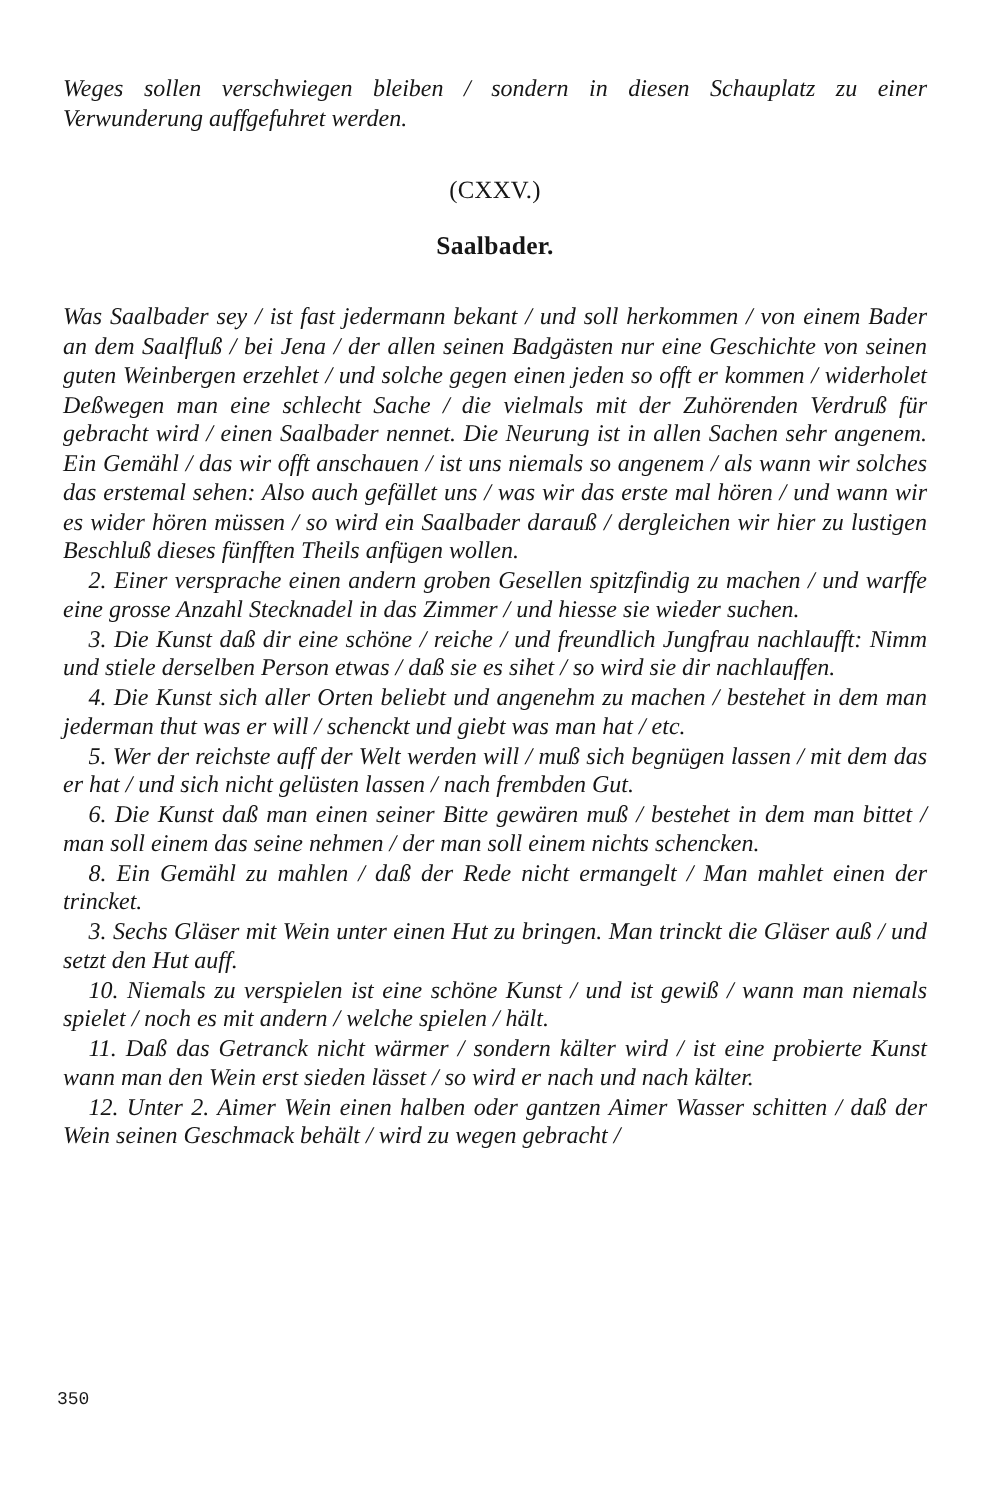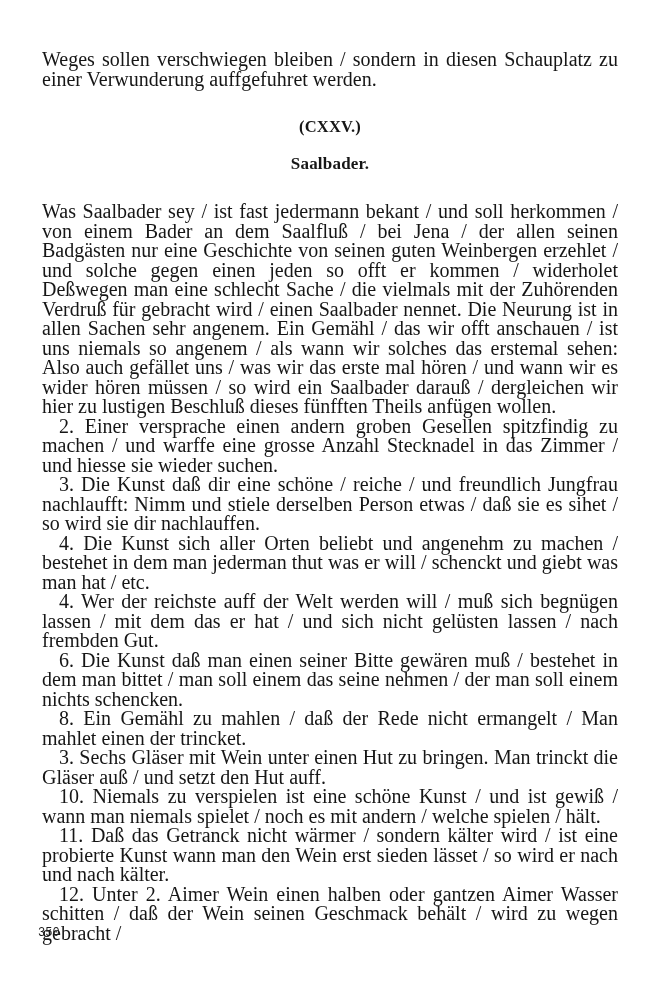--- a/index.html
+++ b/index.html
@@ -13,35 +13,36 @@
     color: #161616;
     font-family: "Liberation Serif", serif;
     position: relative;
     overflow: hidden;
   }
   .page {
     padding: 50px 42px 0 42px;
   }
   p.body {
     margin: 0;
-    font-size: 20px;
+    font-size: 16px;
     line-height: 19.5px;
     text-align: justify;
     text-justify: inter-word;
+    font-style: italic;
   }
   p.body.first-after-title {
     margin-top: 28px;
   }
   p.body.indent {
     text-indent: 17px;
   }
   .chapter-heading {
     margin: 28px 0 0 0;
     font-size: 16.5px;
-    font-weight: bold;
+    font-weight: normal;
     text-align: center;
     letter-spacing: 0.2px;
   }
   .section-title {
     margin: 17px 0 0 0;
     font-size: 17px;
     font-weight: bold;
     text-align: center;
     letter-spacing: 0.2px;
   }
@@ -67,21 +68,21 @@
   <h3 class="section-title">Saalbader.</h3>
 
   <p class="body first-after-title">Was Saalbader sey / ist fast jedermann bekant / und soll herkommen / von einem Bader an dem Saalfluß / bei Jena / der allen seinen Badgästen nur eine Geschichte von seinen guten Weinbergen erzehlet / und solche gegen einen jeden so offt er kommen / widerholet Deßwegen man eine schlecht Sache / die vielmals mit der Zuhörenden Verdruß für gebracht wird / einen Saalbader nennet. Die Neurung ist in allen Sachen sehr angenem. Ein Gemähl / das wir offt anschauen / ist uns niemals so angenem / als wann wir solches das erstemal sehen: Also auch gefället uns / was wir das erste mal hören / und wann wir es wider hören müssen / so wird ein Saalbader darauß / dergleichen wir hier zu lustigen Beschluß dieses fünfften Theils anfügen wollen.</p>
 
   <p class="body indent">2. Einer versprache einen andern groben Gesellen spitzfindig zu machen / und warffe eine grosse Anzahl Stecknadel in das Zimmer / und hiesse sie wieder suchen.</p>
 
   <p class="body indent">3. Die Kunst daß dir eine schöne / reiche / und freundlich Jungfrau nachlaufft: Nimm und stiele derselben Person etwas / daß sie es sihet / so wird sie dir nachlauffen.</p>
 
   <p class="body indent">4. Die Kunst sich aller Orten beliebt und angenehm zu machen / bestehet in dem man jederman thut was er will / schenckt und giebt was man hat / etc.</p>
 
-  <p class="body indent">4. Wer der reichste auff der Welt werden will / muß sich begnügen lassen / mit dem das er hat / und sich nicht gelüsten lassen / nach frembden Gut.</p>
+  <p class="body indent">5. Wer der reichste auff der Welt werden will / muß sich begnügen lassen / mit dem das er hat / und sich nicht gelüsten lassen / nach frembden Gut.</p>
 
   <p class="body indent">6. Die Kunst daß man einen seiner Bitte gewären muß / bestehet in dem man bittet / man soll einem das seine nehmen / der man soll einem nichts schencken.</p>
 
 
   <p class="body indent">8. Ein Gemähl zu mahlen / daß der Rede nicht ermangelt / Man mahlet einen der trincket.</p>
 
   <p class="body indent">3. Sechs Gläser mit Wein unter einen Hut zu bringen. Man trinckt die Gläser auß / und setzt den Hut auff.</p>
 
   <p class="body indent">10. Niemals zu verspielen ist eine schöne Kunst / und ist gewiß / wann man niemals spielet / noch es mit andern / welche spielen / hält.</p>
 

